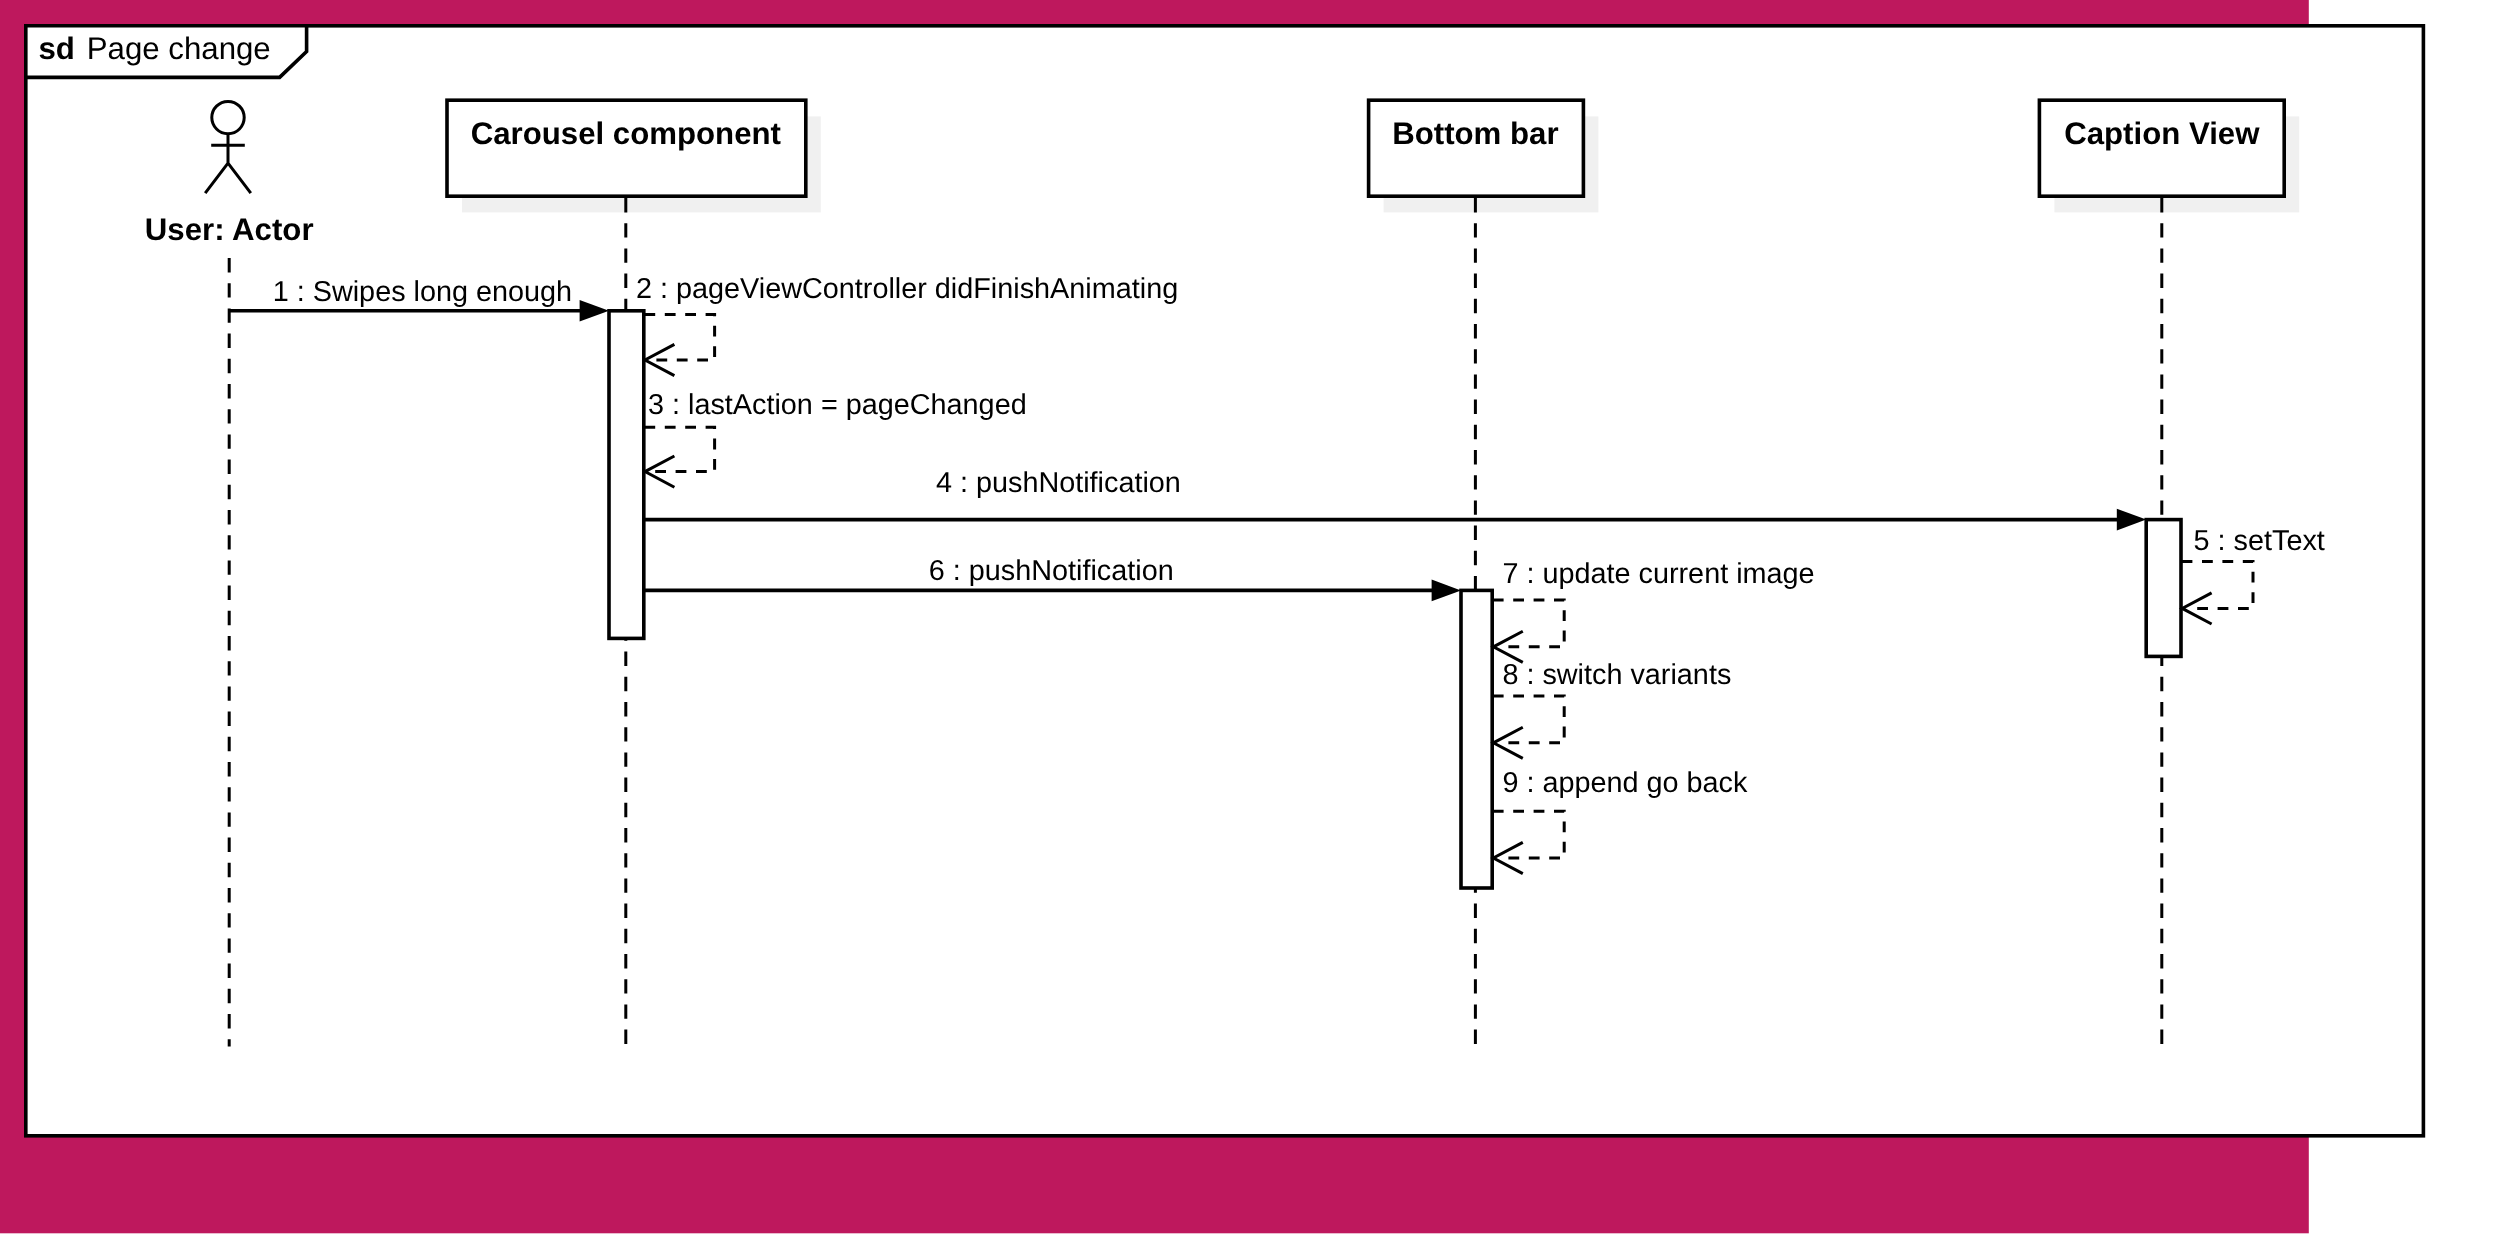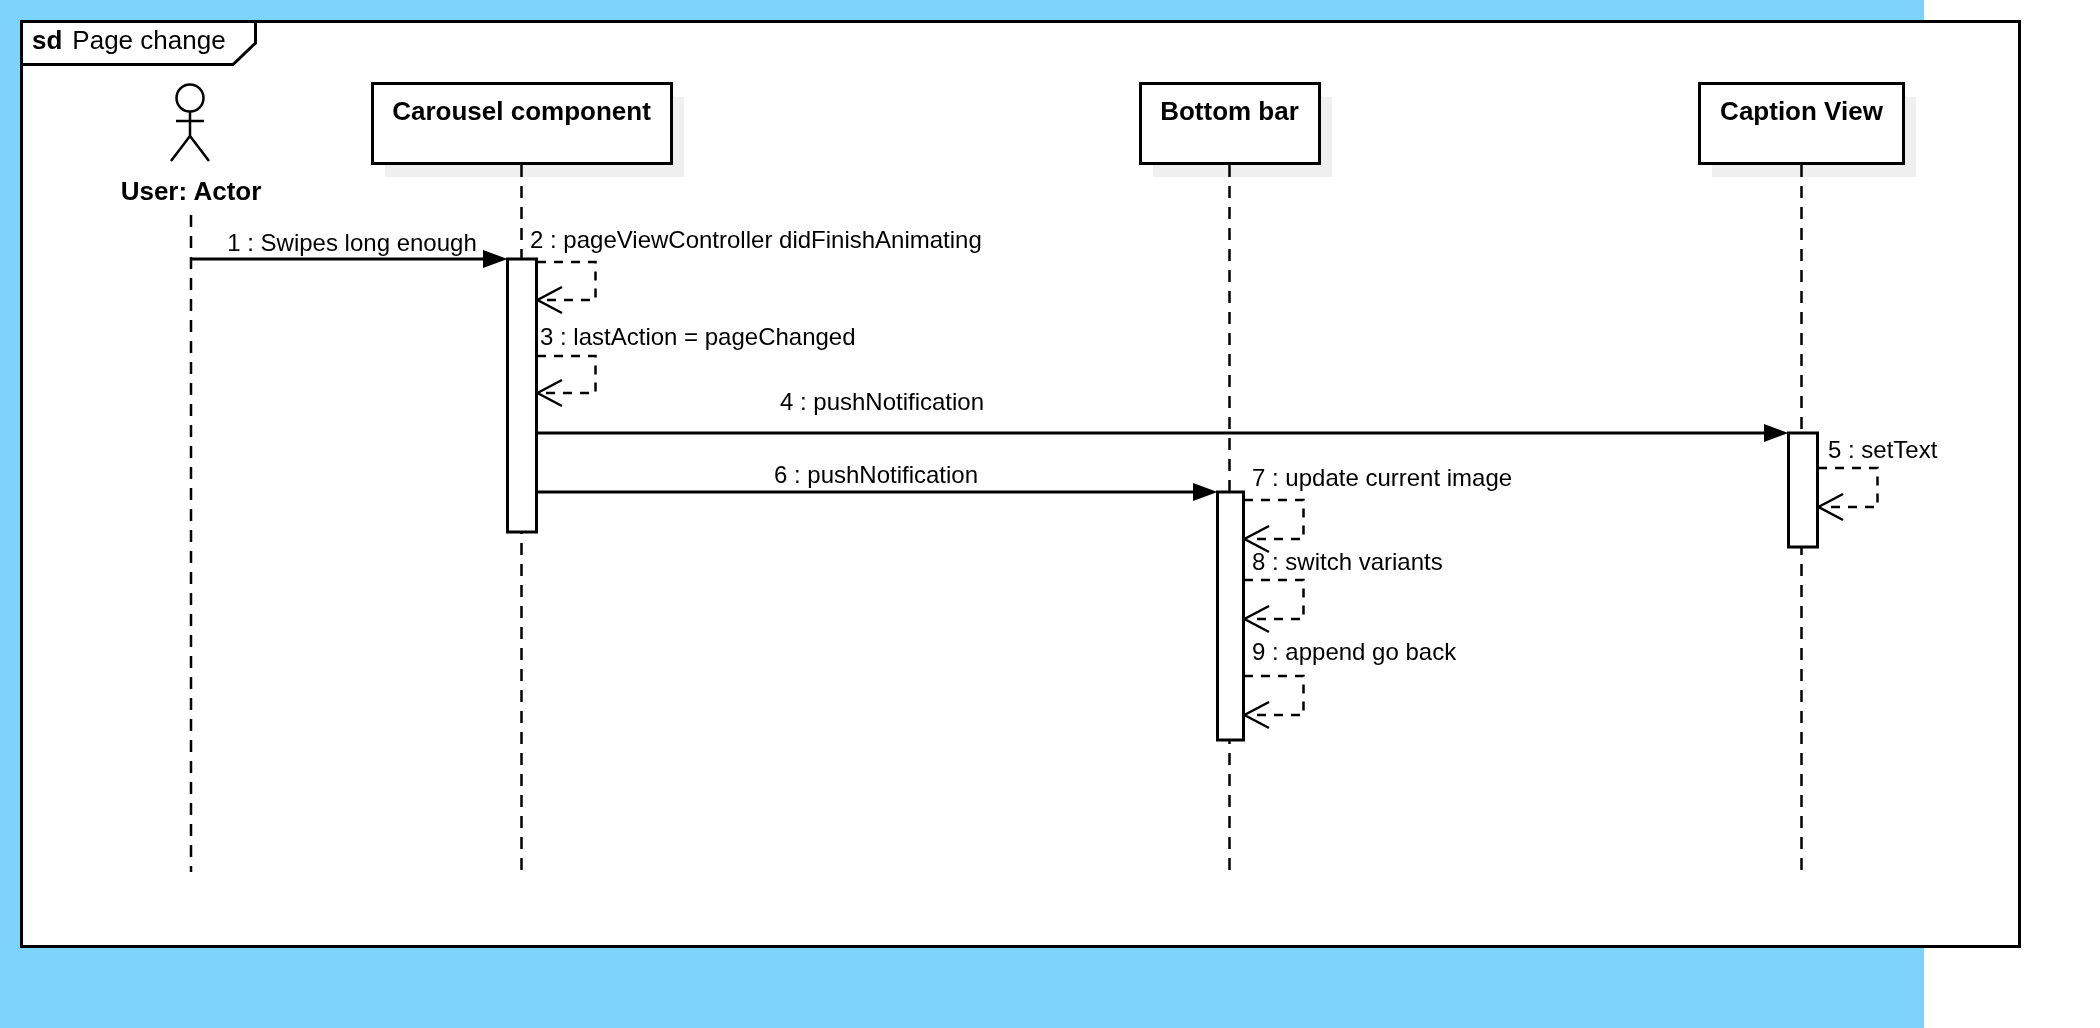--- a/index.html
+++ b/index.html
@@ -1,16 +1,16 @@
 <!DOCTYPE html>
 <html><head>
 <meta charset="utf-8">
 <style>
   html,body{margin:0;padding:0;background:#ffffff;}
-  .canvas-wrap{width:1924px;height:1028px;position:relative;background:#7dd3fc;}
+  .canvas-wrap{width:1924px;height:1028px;position:relative;background:#be185d;}
   svg{display:block;}
   text{font-family:"Liberation Sans","DejaVu Sans",sans-serif;fill:#000000;}
   .msg{font-size:24px;}
   .mid{text-anchor:middle;}
   .hdr{font-size:26px;font-weight:bold;text-anchor:middle;}
   .tabtxt{font-size:26px;}
   .bold{font-weight:bold;}
   .frame{fill:#ffffff;stroke:#000000;stroke-width:3;}
   .tab{fill:#ffffff;stroke:#000000;stroke-width:3;}
   .box{fill:#ffffff;stroke:#000000;stroke-width:3;}

